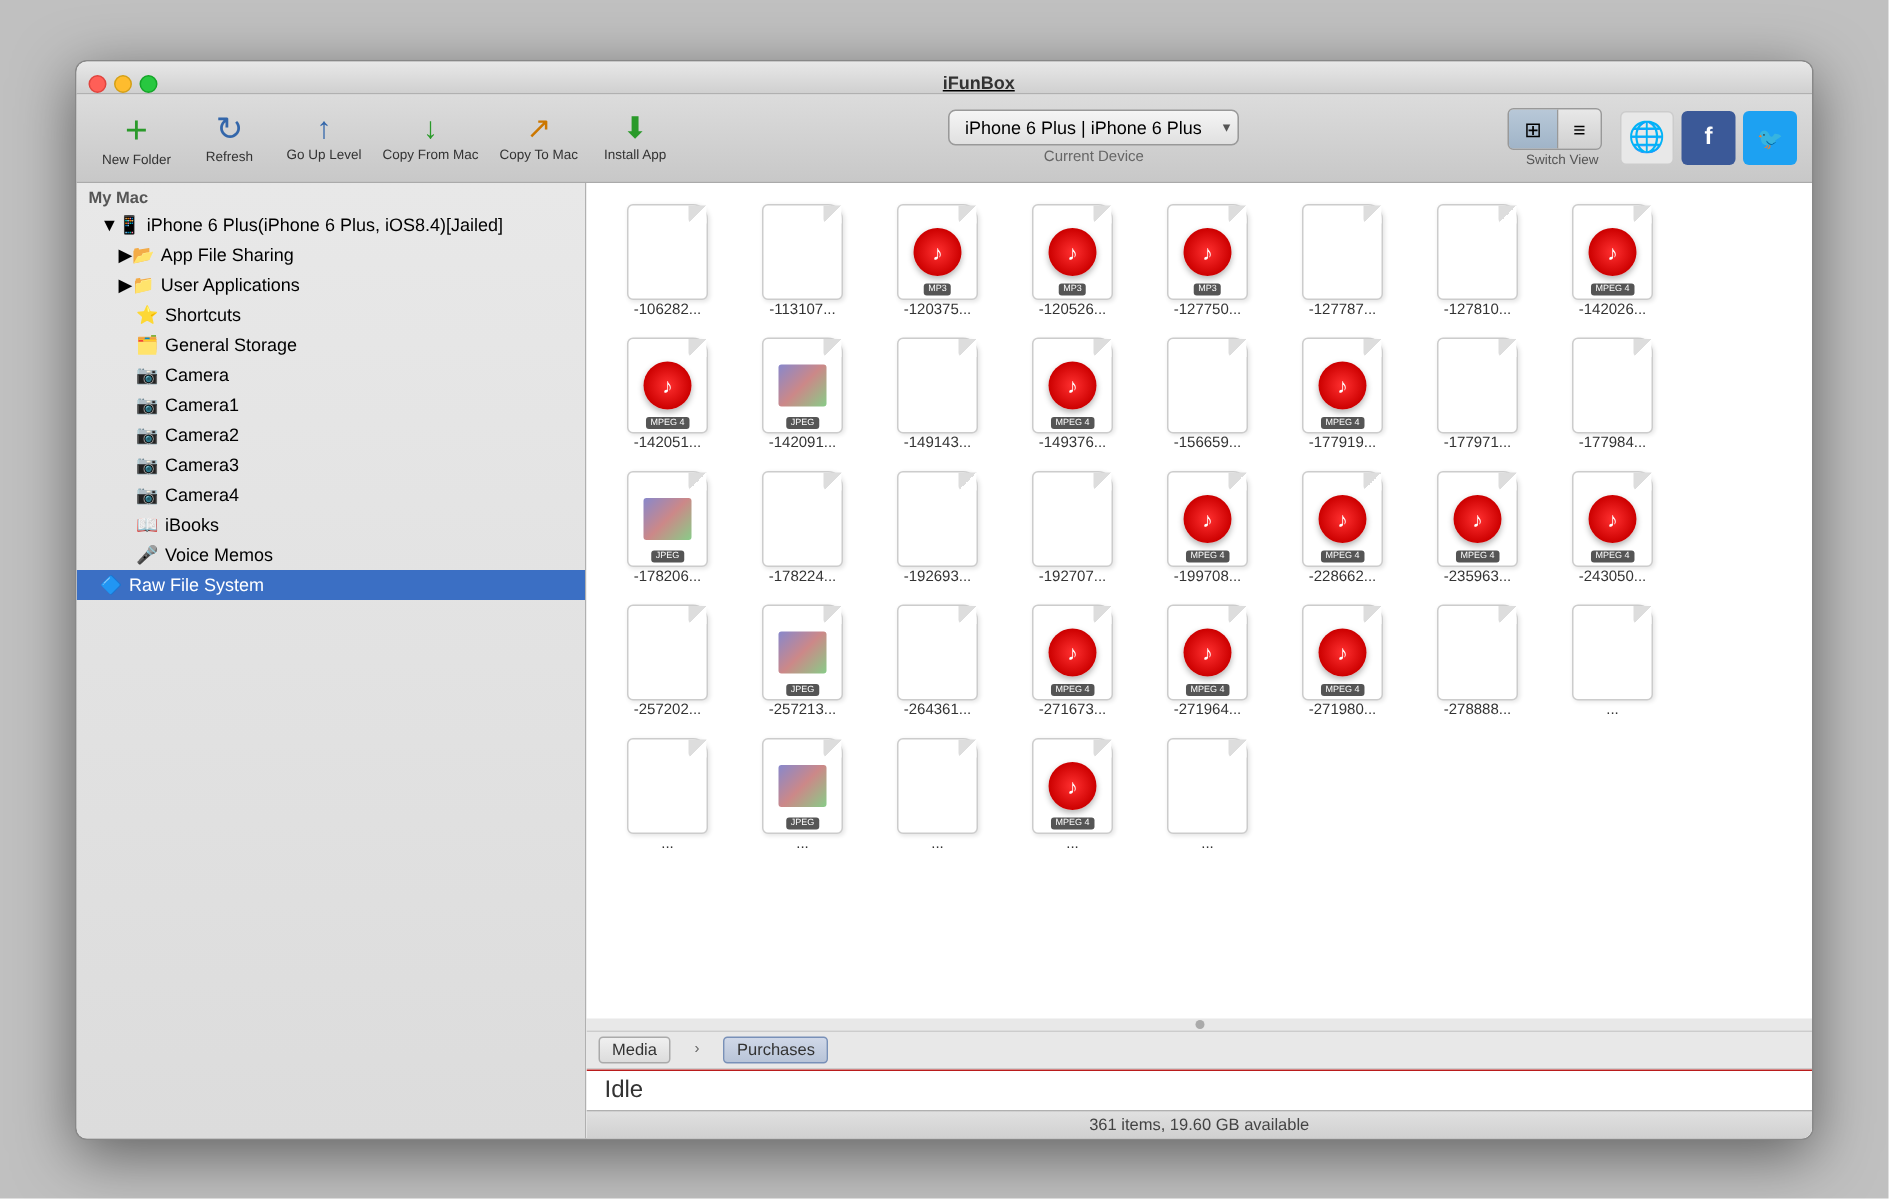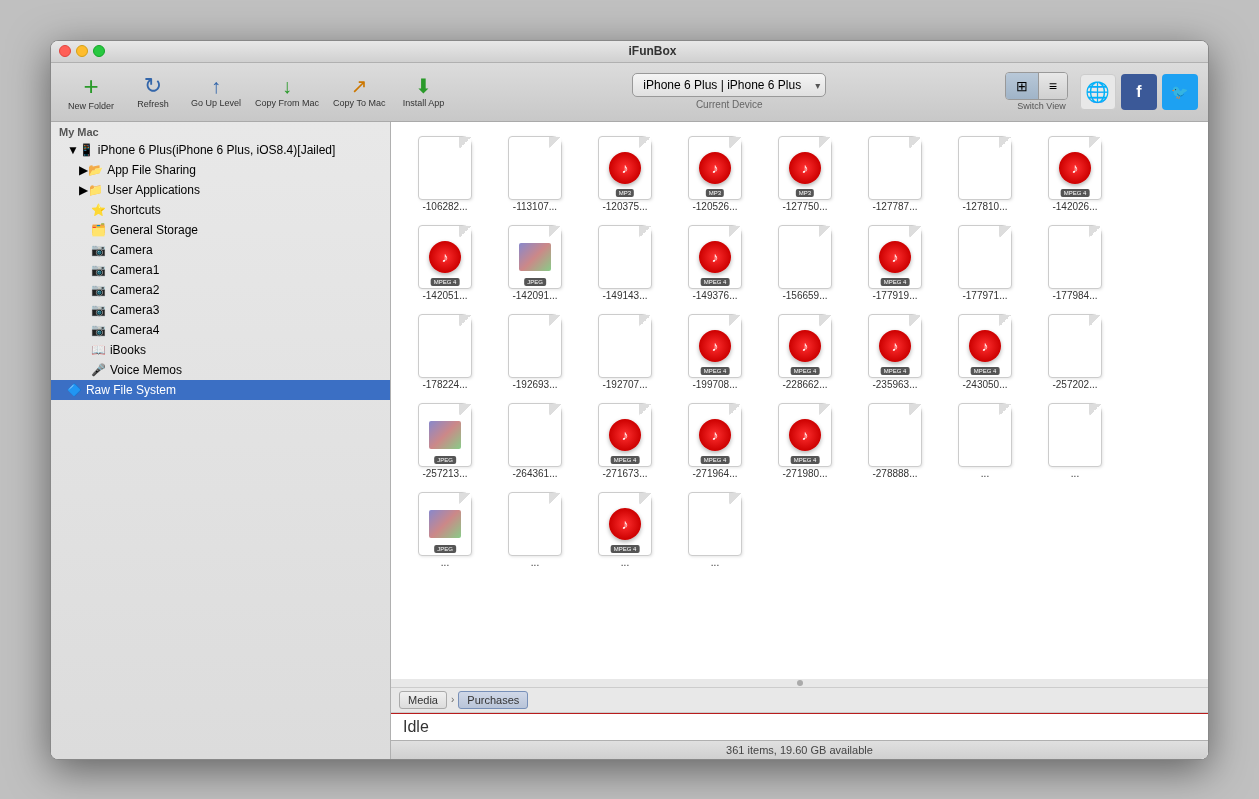--- a/index.html
+++ b/index.html
@@ -20,24 +20,25 @@
       display: flex;
       flex-direction: column;
       overflow: hidden;
       border: 1px solid #888;
     }
     
     .titlebar {
       background: linear-gradient(to bottom, #e8e8e8, #d0d0d0);
       height: 22px;
       display: flex;
-      align-items: center;
+      align-items: flex-end;
       padding: 0 8px;
       border-bottom: 1px solid #b0b0b0;
       flex-shrink: 0;
+      text-decoration: underline;
     }
     .traffic-lights {
       display: flex;
       gap: 5px;
     }
     .traffic-light {
       width: 12px;
       height: 12px;
       border-radius: 50%;
     }
@@ -247,21 +248,21 @@
       -webkit-box-orient: vertical;
     }
     
     .breadcrumb-bar {
       background: #e8e8e8;
       border-top: 1px solid #ccc;
       border-bottom: 1px solid #ccc;
       padding: 3px 8px;
       display: flex;
       align-items: center;
-      gap: 4px;
+      gap: 16px;
       flex-shrink: 0;
     }
     .breadcrumb-item {
       font-size: 11px;
       color: #333;
       background: linear-gradient(to bottom, #f0f0f0, #dcdcdc);
       border: 1px solid #aaa;
       border-radius: 3px;
       padding: 2px 8px;
       cursor: pointer;
@@ -646,20 +647,30 @@
 
         <div class="file-icon-bg">
         </div>
       </div>
       <div class="file-name">-177984...</div>
     </div>
           <div class="file-item">
       <div class="file-icon-container">
 
         <div class="file-icon-bg">
+          <div style="width:32px;height:28px;background:linear-gradient(135deg,#8888cc,#cc8888,#88cc88);border-radius:2px;"></div>
+          <div class="file-type-badge">JPEG</div>
+        </div>
+      </div>
+      <div class="file-name">-178206...</div>
+    </div>
+          <div class="file-item">
+      <div class="file-icon-container">
+
+        <div class="file-icon-bg">
         </div>
       </div>
       <div class="file-name">-178224...</div>
     </div>
           <div class="file-item">
       <div class="file-icon-container">
 
         <div class="file-icon-bg">
         </div>
       </div>

